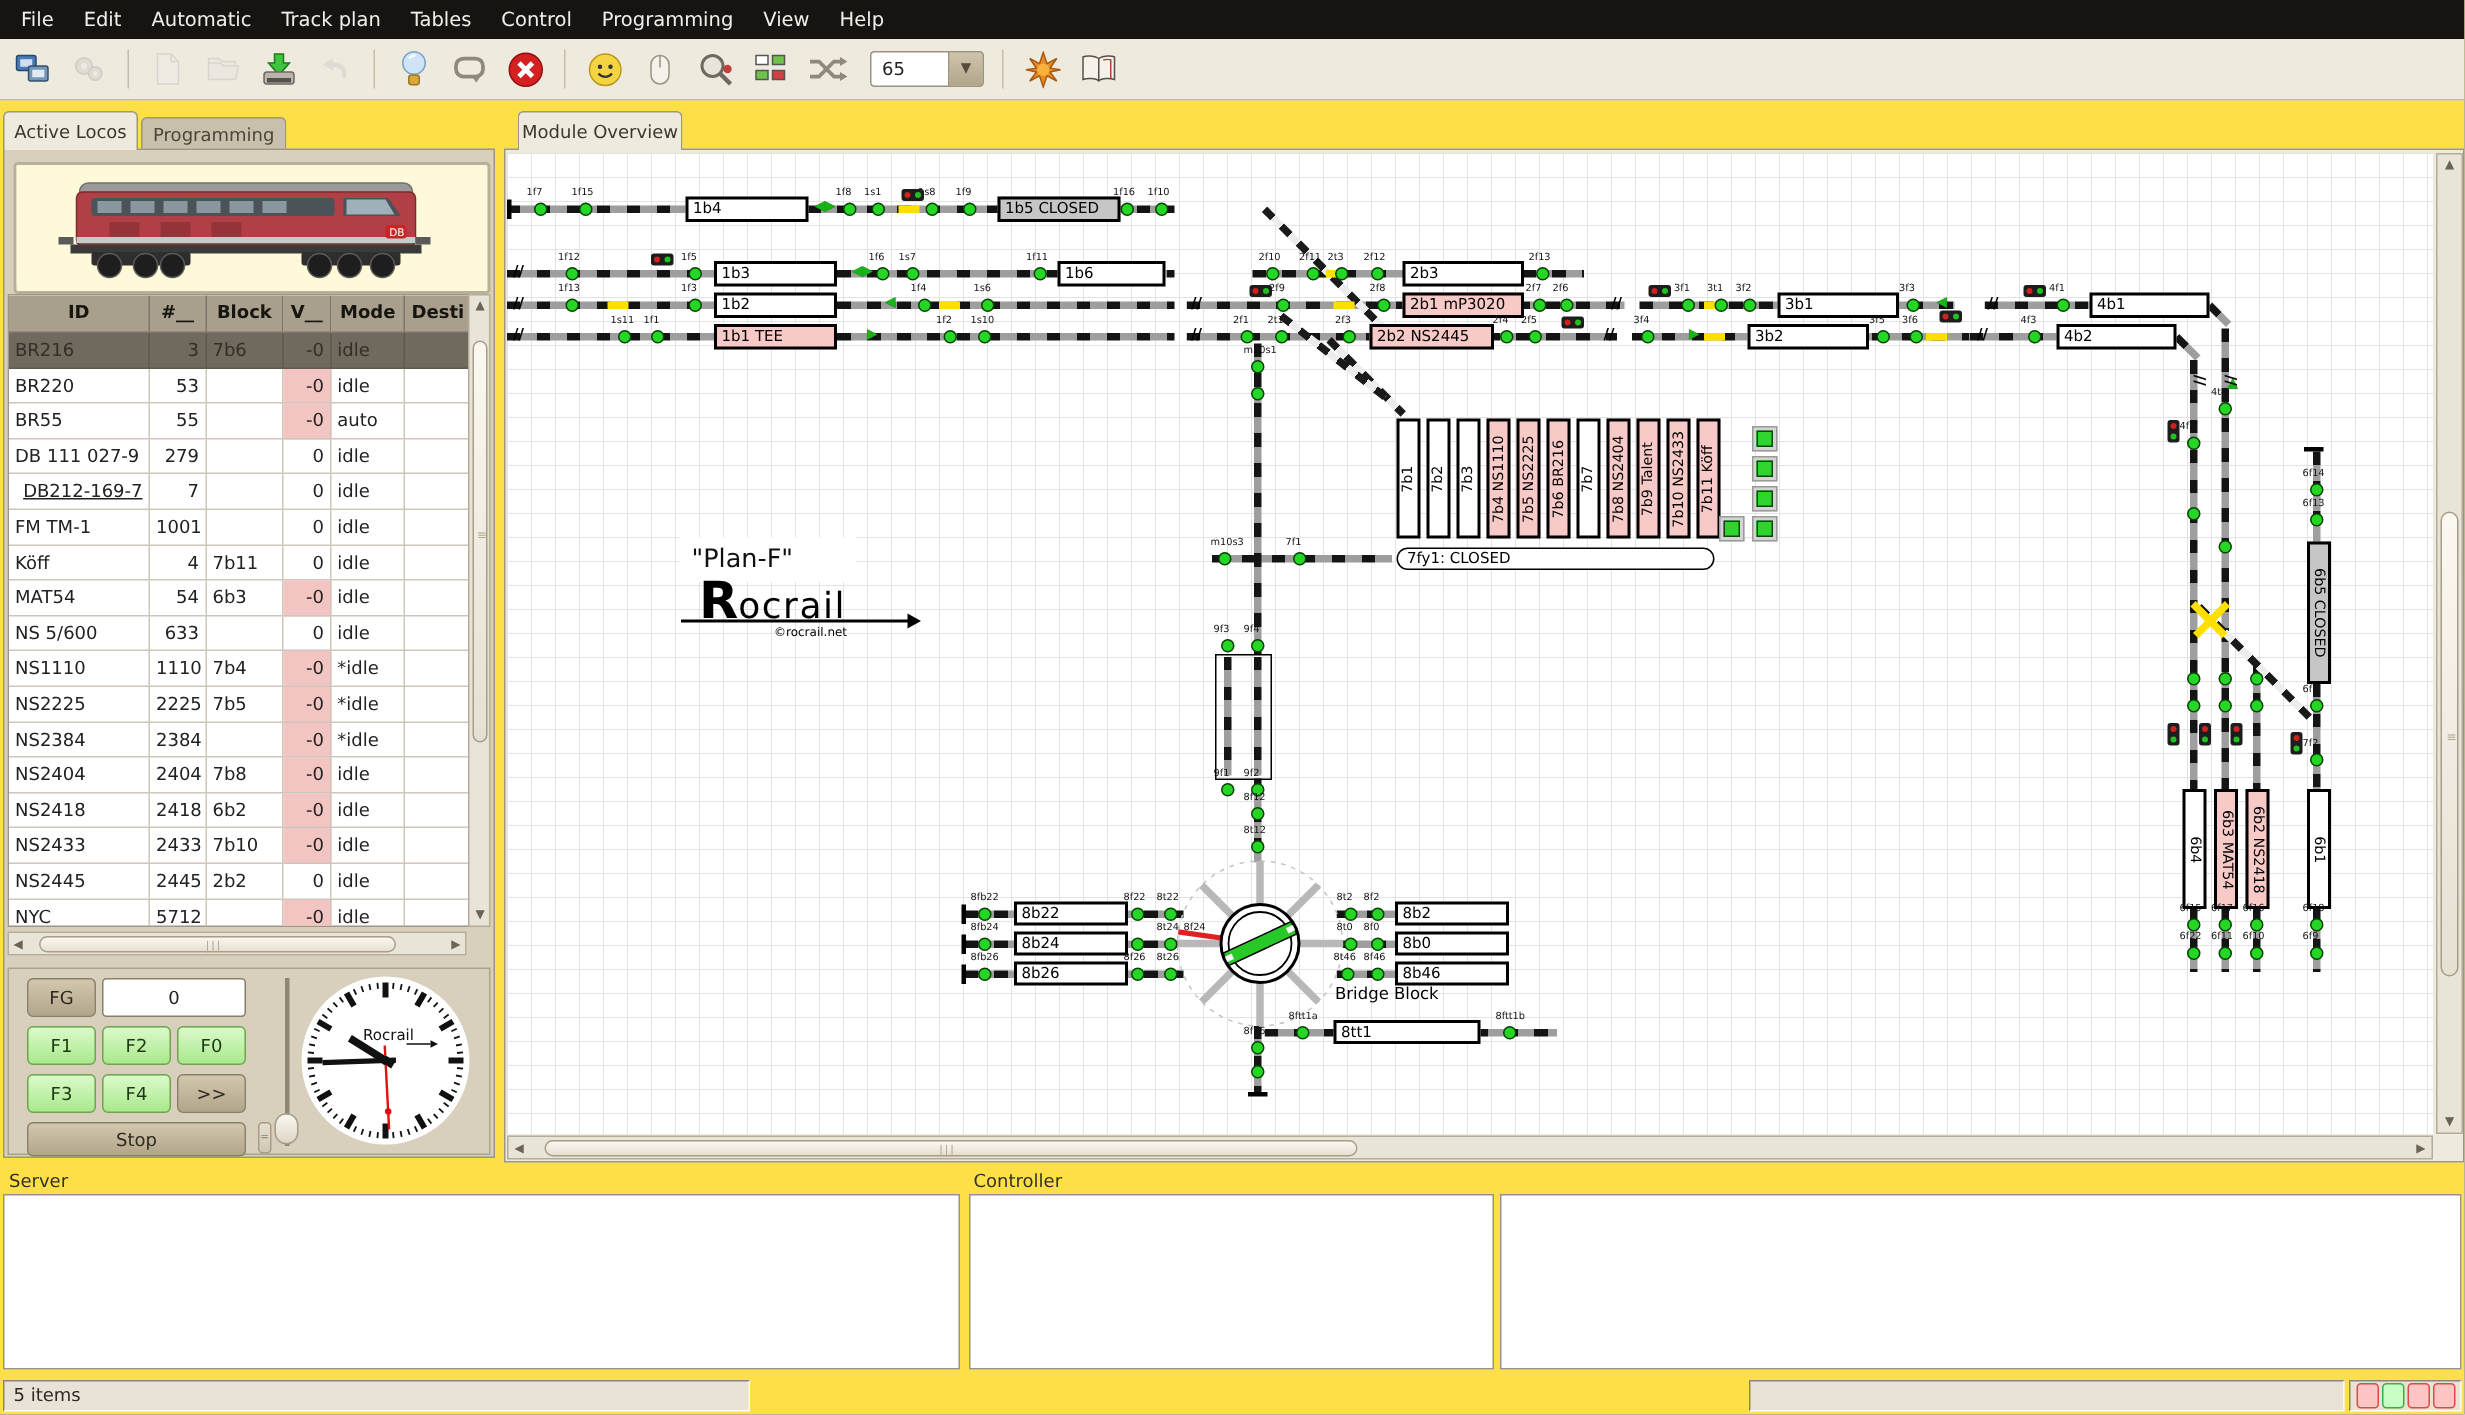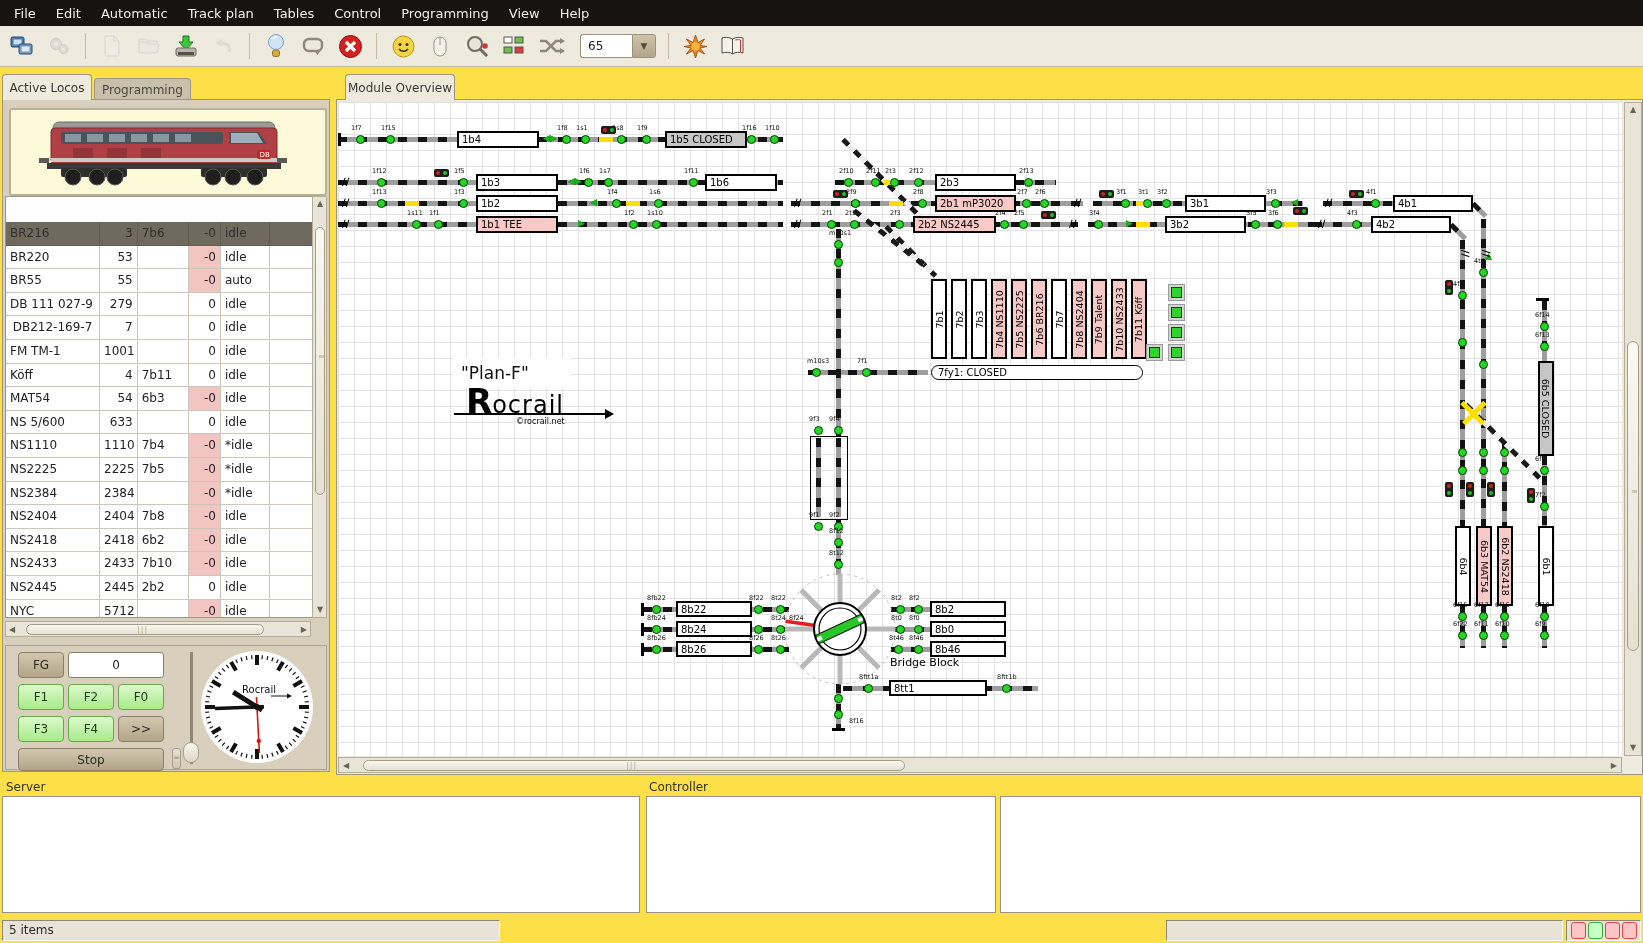--- a/index.html
+++ b/index.html
@@ -261,20 +261,28 @@
         <circle cx="222" cy="67" r="8" fill="#1e1e1e" stroke="#5a5a5a"></circle>
           <circle cx="244" cy="67" r="8" fill="#1e1e1e" stroke="#5a5a5a"></circle>
         <rect x="28" y="48" width="10" height="5" fill="#5a5a5a"></rect>
           <rect x="266" y="48" width="10" height="5" fill="#5a5a5a"></rect>
         <rect x="246" y="40" width="14" height="9" rx="2" fill="#c62828"></rect>
           <text x="248.5" y="47" font-size="7" fill="#fff" font-family="DejaVu Sans,sans-serif">DB</text>
       </svg>
     </div>
 
     <div id="tablebox">
+        <div class="trow thead" style="top: 0px; height: 25px;">
+          <div class="tcell" style="width: 95px; text-align: center; height: 25px;">ID</div>
+          <div class="tcell" style="width: 38px; text-align: center; height: 25px;">#__</div>
+          <div class="tcell" style="width: 52px; text-align: center; height: 25px;">Block</div>
+          <div class="tcell" style="width: 32px; text-align: center; height: 25px;">V__</div>
+          <div class="tcell" style="width: 50px; text-align: center; height: 25px;">Mode</div>
+          <div class="tcell" style="width: 44px; text-align: center; height: 25px;">Desti</div>
+        </div>
         <div class="trow sel" style="top: 25px; height: 23.6px;">
           <div class="tcell" style="width: 95px; text-align: left; height: 23.6px;">BR216</div>
           <div class="tcell" style="width: 38px; text-align: right; height: 23.6px;">3</div>
           <div class="tcell" style="width: 52px; text-align: left; height: 23.6px;">7b6</div>
           <div class="tcell" style="width: 32px; text-align: right; height: 23.6px;">-0</div>
           <div class="tcell" style="width: 50px; text-align: left; height: 23.6px;">idle</div>
           <div class="tcell" style="width: 44px; text-align: left; height: 23.6px;"></div>
         </div>
         <div class="trow" style="top: 48.6px; height: 23.6px;">
           <div class="tcell" style="width: 95px; text-align: left; height: 23.6px;">BR220</div>
@@ -294,21 +302,21 @@
         </div>
         <div class="trow" style="top: 95.8px; height: 23.6px;">
           <div class="tcell" style="width: 95px; text-align: left; height: 23.6px;">DB 111 027-9</div>
           <div class="tcell" style="width: 38px; text-align: right; height: 23.6px;">279</div>
           <div class="tcell" style="width: 52px; text-align: left; height: 23.6px;"></div>
           <div class="tcell" style="width: 32px; text-align: right; height: 23.6px;">0</div>
           <div class="tcell" style="width: 50px; text-align: left; height: 23.6px;">idle</div>
           <div class="tcell" style="width: 44px; text-align: left; height: 23.6px;"></div>
         </div>
         <div class="trow" style="top: 119.4px; height: 23.6px;">
-          <div class="tcell" style="width: 95px; text-align: center; height: 23.6px;">DB212-169-7</div>
+          <div class="tcell" style="width: 95px; text-align: right; height: 23.6px; text-decoration: underline;">DB212-169-7</div>
           <div class="tcell" style="width: 38px; text-align: right; height: 23.6px;">7</div>
           <div class="tcell" style="width: 52px; text-align: left; height: 23.6px;"></div>
           <div class="tcell" style="width: 32px; text-align: right; height: 23.6px;">0</div>
           <div class="tcell" style="width: 50px; text-align: left; height: 23.6px;">idle</div>
           <div class="tcell" style="width: 44px; text-align: left; height: 23.6px;"></div>
         </div>
         <div class="trow" style="top: 143px; height: 23.6px;">
           <div class="tcell" style="width: 95px; text-align: left; height: 23.6px;">FM TM-1</div>
           <div class="tcell" style="width: 38px; text-align: right; height: 23.6px;">1001</div>
           <div class="tcell" style="width: 52px; text-align: left; height: 23.6px;"></div>
@@ -867,21 +875,21 @@
       <div class="slbl" style="left: 571px; top: 513px;">8f0</div>
       <div class="dot" style="left: 556px; top: 543px;"></div>
       <div class="slbl" style="left: 551px; top: 533px;">8t46</div>
       <div class="dot" style="left: 576px; top: 543px;"></div>
       <div class="slbl" style="left: 571px; top: 533px;">8f46</div>
       <div class="dot" style="left: 526px; top: 582px;"></div>
       <div class="slbl" style="left: 521px; top: 572px;">8ftt1a</div>
       <div class="dot" style="left: 664px; top: 582px;"></div>
       <div class="slbl" style="left: 659px; top: 572px;">8ftt1b</div>
       <div class="dot" style="left: 496px; top: 592px;"></div>
-      <div class="slbl" style="left: 491px; top: 616px; margin-left: 20px;">8f16</div>
+      <div class="slbl" style="left: 491px; top: 582px;">8f16</div>
       <div class="dot" style="left: 496px; top: 608px;"></div>
       <div class="sig" style="left: 96px; top: 67px; width: 15px; height: 8px;">
         <i style="width: 4px; height: 4px; background: rgb(208, 32, 32); left: 2px; top: 2px; position: absolute; border-radius: 50%;"></i>
         <i style="width: 4px; height: 4px; background: rgb(32, 192, 32); position: absolute; border-radius: 50%; left: 9px; top: 2px;"></i>
       </div>
       <div class="sig" style="left: 263px; top: 24px; width: 15px; height: 8px;">
         <i style="width: 4px; height: 4px; background: rgb(208, 32, 32); left: 2px; top: 2px; position: absolute; border-radius: 50%;"></i>
         <i style="width: 4px; height: 4px; background: rgb(32, 192, 32); position: absolute; border-radius: 50%; left: 9px; top: 2px;"></i>
       </div>
       <div class="sig" style="left: 495px; top: 88px; width: 15px; height: 8px;">

